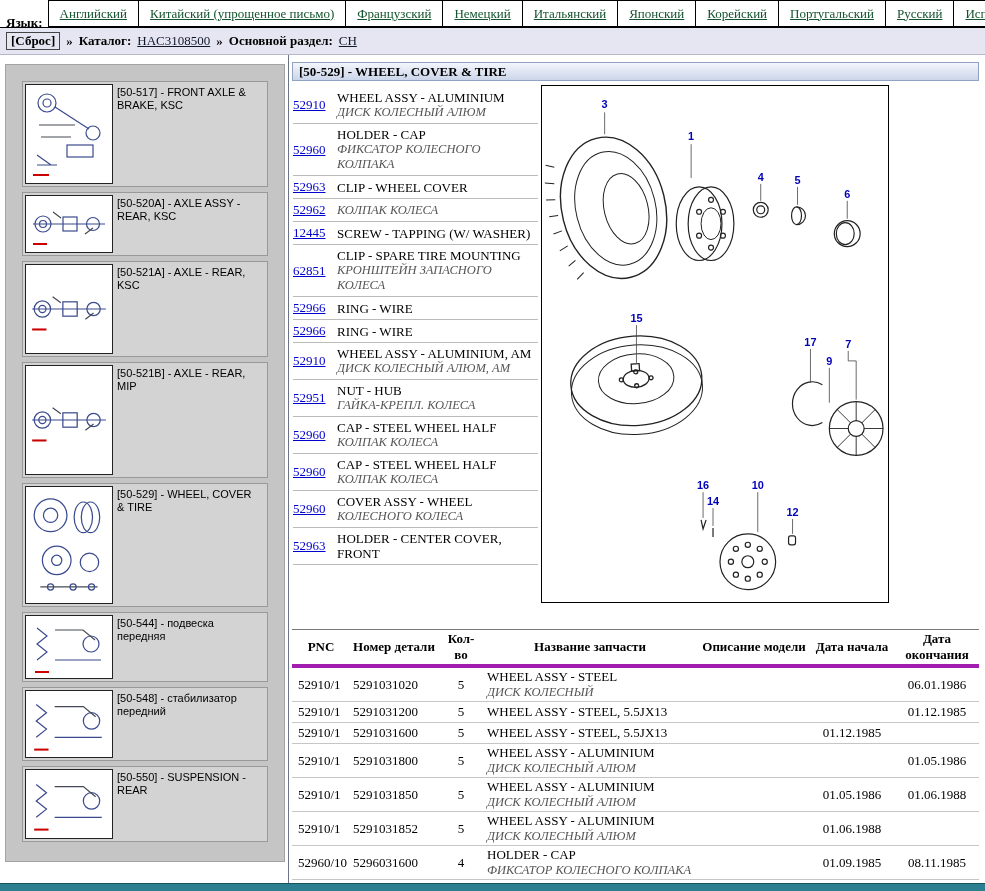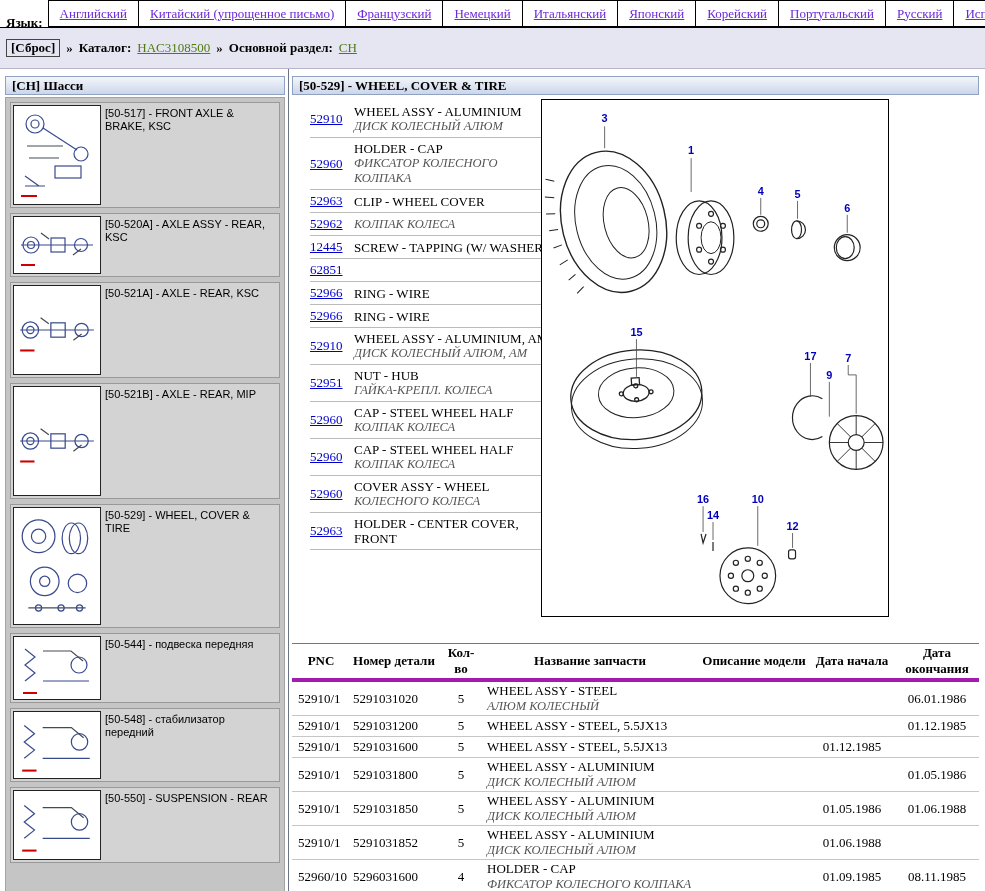--- a/index.html
+++ b/index.html
@@ -4,49 +4,49 @@
 <style>
   * { box-sizing: border-box; margin: 0; padding: 0; }
   html,body { width: 985px; height: 891px; overflow: hidden; background: #fff;
     font-family: "Liberation Serif", serif; color: #000; }
   a { cursor: pointer; }
 
   
   .lang-bar { display: flex; align-items: stretch; height: 28px; border-bottom: 1px solid #000; background: #fff; }
   .lang-label { padding: 15px 6px 0 6px; font-weight: bold; font-size: 13px; white-space: nowrap; }
   .lang-cell { display: flex; align-items: center; justify-content: center; padding: 0 11px;
-    border: 1px solid #000; margin-left: -1px; font-size: 13px; color: #6d28d9;
+    border: 1px solid #000; margin-left: -1px; font-size: 13px; color: #14532d;
     text-decoration: underline; white-space: nowrap; }
 
   
-  .breadcrumb { height: 41px; background: #e6e6f2; border-bottom: 1px solid #b6b6c8;
+  .breadcrumb { height: 27px; background: #e6e6f2; border-bottom: 1px solid #b6b6c8;
     display: flex; align-items: center; gap: 6px; padding: 0 6px; font-size: 13px; }
   .reset-btn { border: 1px solid #444; padding: 0 4px; font-weight: bold; background: #e6e6f2; }
   .bc-sep, .bc-label { font-weight: bold; }
-  .bc-link { color: #4d7c0f; text-decoration: underline; }
+  .bc-link { color: #0f172a; text-decoration: underline; }
 
   
   .layout { display: flex; height: 828px; overflow: hidden; }
 
   
   .sidebar { width: 288px; flex: none; padding: 7px 3px 0 5px; background: #fff; overflow: hidden; }
   .panel-header { background: linear-gradient(#f3f6fb, #ccd6ea); border: 1px solid #90a2c2;
     font-weight: bold; font-size: 13px; padding: 2px 6px; height: 19px; line-height: 14px; }
   .sb-list { margin-top: 2px; background: #c5c5c5; border: 1px solid #a3a3a3;
-    height: 798px; overflow: hidden; padding: 4px; }
+    height: 798px; overflow: hidden; padding: 16px; }
   .sb-item { display: flex; margin-bottom: 5px; background: #d3d3d3; border: 1px solid #999;
     padding: 2px; cursor: pointer; }
   .thumb { width: 88px; flex: none; background: #fff; border: 1px solid #222; }
   .thumb svg { width: 100%; height: 100%; display: block; }
   .sb-label { font-family: "Liberation Sans", sans-serif; font-size: 11px; padding: 2px 4px; line-height: 13px; }
 
   
   .main { flex: 1; border-left: 1px solid #6b7488; padding: 7px 6px 0 3px; overflow: hidden; background: #fff; }
   .main-body { position: relative; height: 540px; }
-  .parts-list { position: absolute; left: 18px; top: 6px; width: 245px; }
+  .parts-list { position: absolute; left: 1px; top: 6px; width: 245px; }
   .part-row { display: flex; align-items: center; border-bottom: 1px solid #bbb; padding: 3px 0; min-height: 19px; }
   .part-code { width: 44px; flex: none; color: #0000cc; text-decoration: underline; font-size: 13px; }
   .part-names { flex: 1; }
   .part-name { font-size: 13px; line-height: 15px; }
   .part-name-ru { font-size: 12.5px; font-style: italic; color: #555; line-height: 15px; }
   .part-name-ru:empty { display: none; }
   .diagram-box { position: absolute; left: 249px; top: 4px; width: 348px; height: 518px;
     border: 1px solid #000; background: #fff; }
 
   
@@ -142,21 +142,20 @@
   <span class="bc-label">Каталог:</span>
   <a class="bc-link">HAC3108500</a>
   <span class="bc-sep">»</span>
   <span class="bc-label">Основной раздел:</span>
   <a class="bc-link">CH</a>
 </div>
 
 <div class="layout">
 
   <div class="sidebar">
-    <div class="panel-header">[CH] Шасси</div>
     <div class="sb-list">
 
       <div class="sb-item">
         <div class="thumb" style="height:100px">
             <svg>
               <use href="#art-front"></use>
             </svg>
           </div>
         <div class="sb-label">[50-517] - FRONT AXLE &amp; BRAKE, KSC</div>
       </div>
@@ -253,20 +252,24 @@
             </div>
         </div>
         <div class="part-row">
           <a class="part-code">12445</a>
           <div class="part-names">
               <div class="part-name">SCREW - TAPPING (W/ WASHER)</div>
             </div>
         </div>
         <div class="part-row">
           <a class="part-code">62851</a>
+          <div class="part-names">
+              <div class="part-name">CLIP - SPARE TIRE MOUNTING</div>
+              <div class="part-name-ru">КРОНШТЕЙН ЗАПАСНОГО КОЛЕСА</div>
+            </div>
         </div>
         <div class="part-row">
           <a class="part-code">52966</a>
           <div class="part-names">
               <div class="part-name">RING - WIRE</div>
             </div>
         </div>
         <div class="part-row">
           <a class="part-code">52966</a>
           <div class="part-names">
@@ -427,21 +430,21 @@
         <div class="td">Дата начала</div>
         <div class="td">Дата окончания</div>
       </div>
 
       <div class="trow">
         <div class="td c-pnc">52910/1</div>
         <div class="td">5291031020</div>
         <div class="td c-qty">5</div>
         <div class="td">
             <div class="nm">WHEEL ASSY - STEEL</div>
-            <div class="ru">АЛЮМ КОЛЕСНЫЙ</div>
+            <div class="ru">ДИСК КОЛЕСНЫЙ</div>
           </div>
         <div class="td c-model"></div>
         <div class="td c-start"></div>
         <div class="td c-end">06.01.1986</div>
       </div>
       <div class="trow">
         <div class="td c-pnc">52910/1</div>
         <div class="td">5291031200</div>
         <div class="td c-qty">5</div>
         <div class="td">

